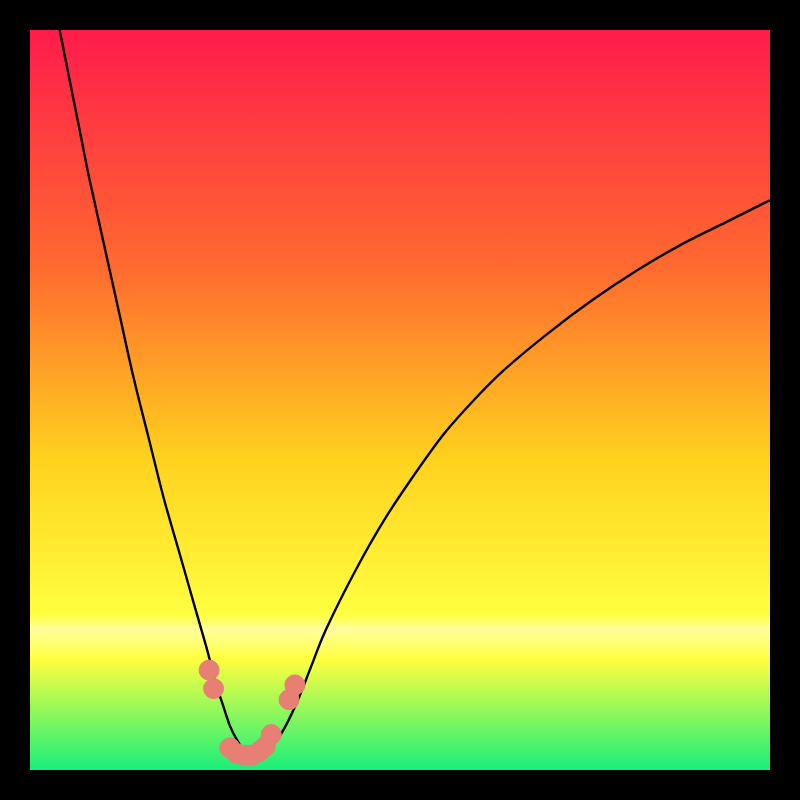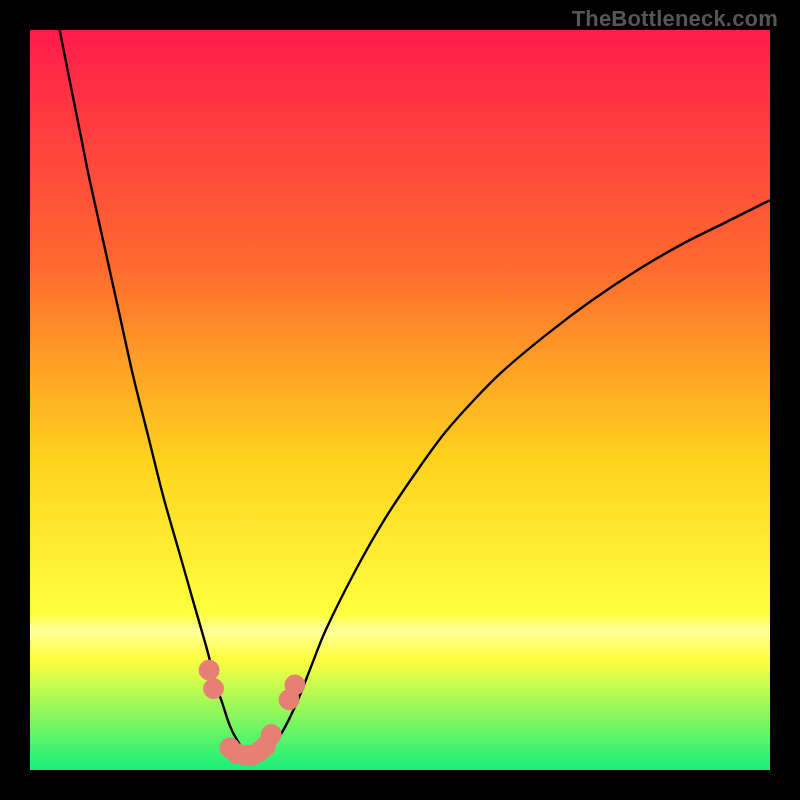--- a/index.html
+++ b/index.html
@@ -26,21 +26,20 @@
     top: 30px;
     width: 740px;
     height: 740px;
   }
   svg { display: block; }
 </style>
 </head>
 <body>
 
 <div class="frame">
-  <div class="watermark">TheBottleneck.com</div>
   <div class="plot">
     <svg id="chart-svg" width="740" height="740" viewBox="0 0 740 740">
       <defs>
         <linearGradient id="bg-grad" x1="0" y1="0" x2="0" y2="1">
           <stop id="g0" offset="0%" stop-color="#ff1c4b"></stop>
           <stop id="g1" offset="32%" stop-color="#ff6a2f"></stop>
           <stop id="g2" offset="58%" stop-color="#ffd21e"></stop>
           <stop id="g3" offset="79%" stop-color="#ffff40"></stop>
           <stop id="g4" offset="81%" stop-color="#ffff9e"></stop>
           <stop id="g5" offset="85%" stop-color="#ffff40"></stop>

